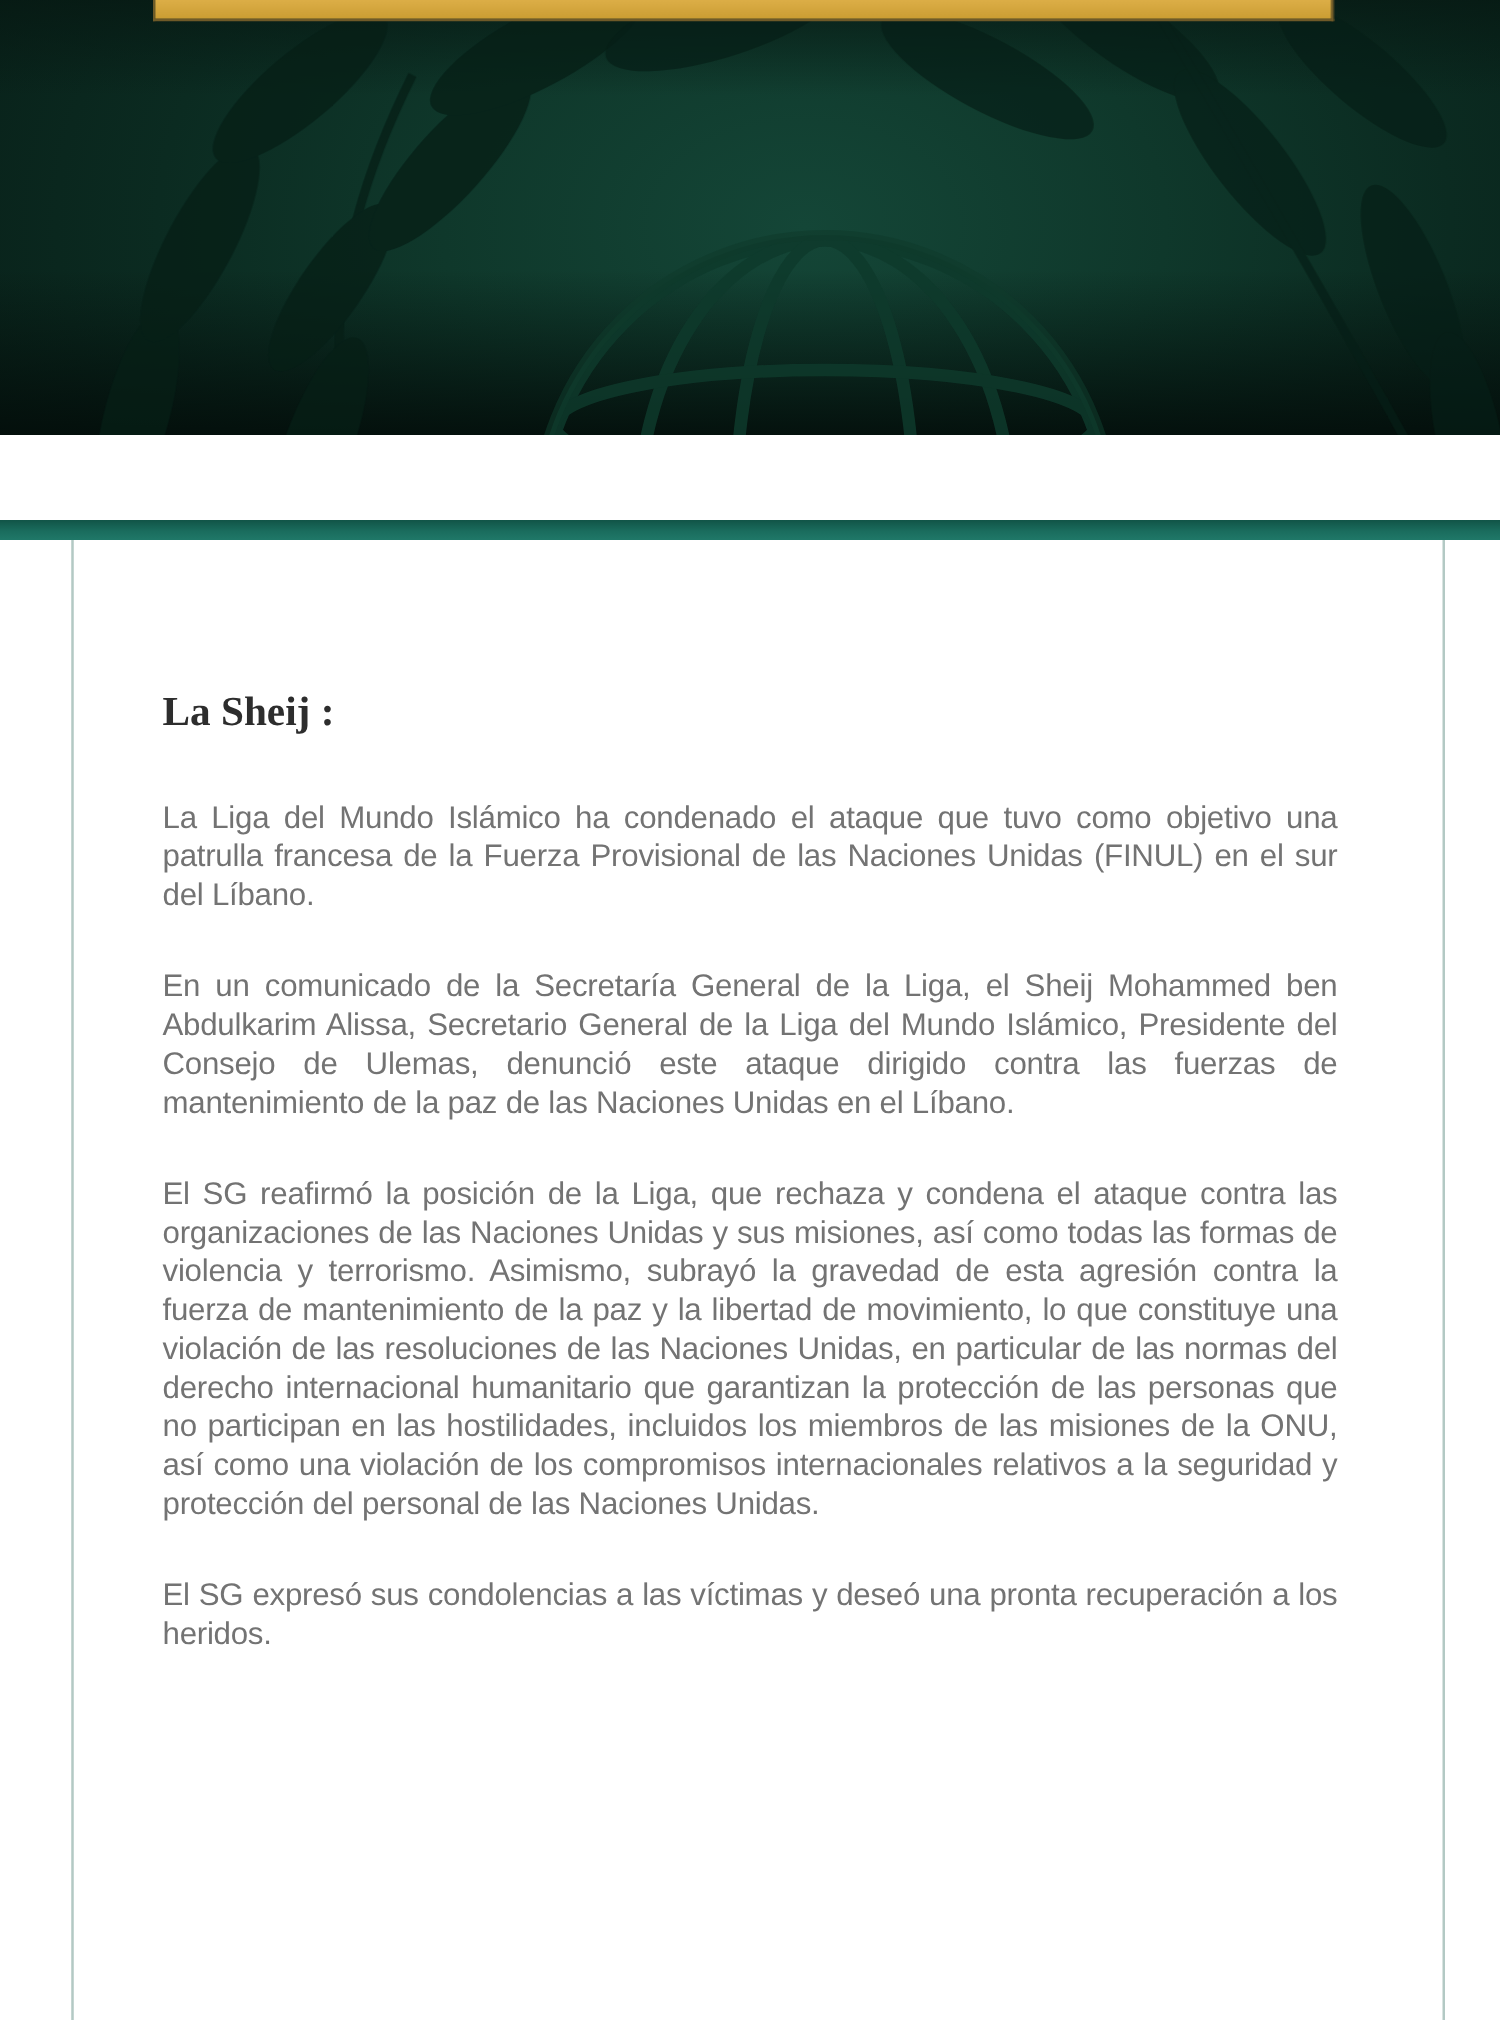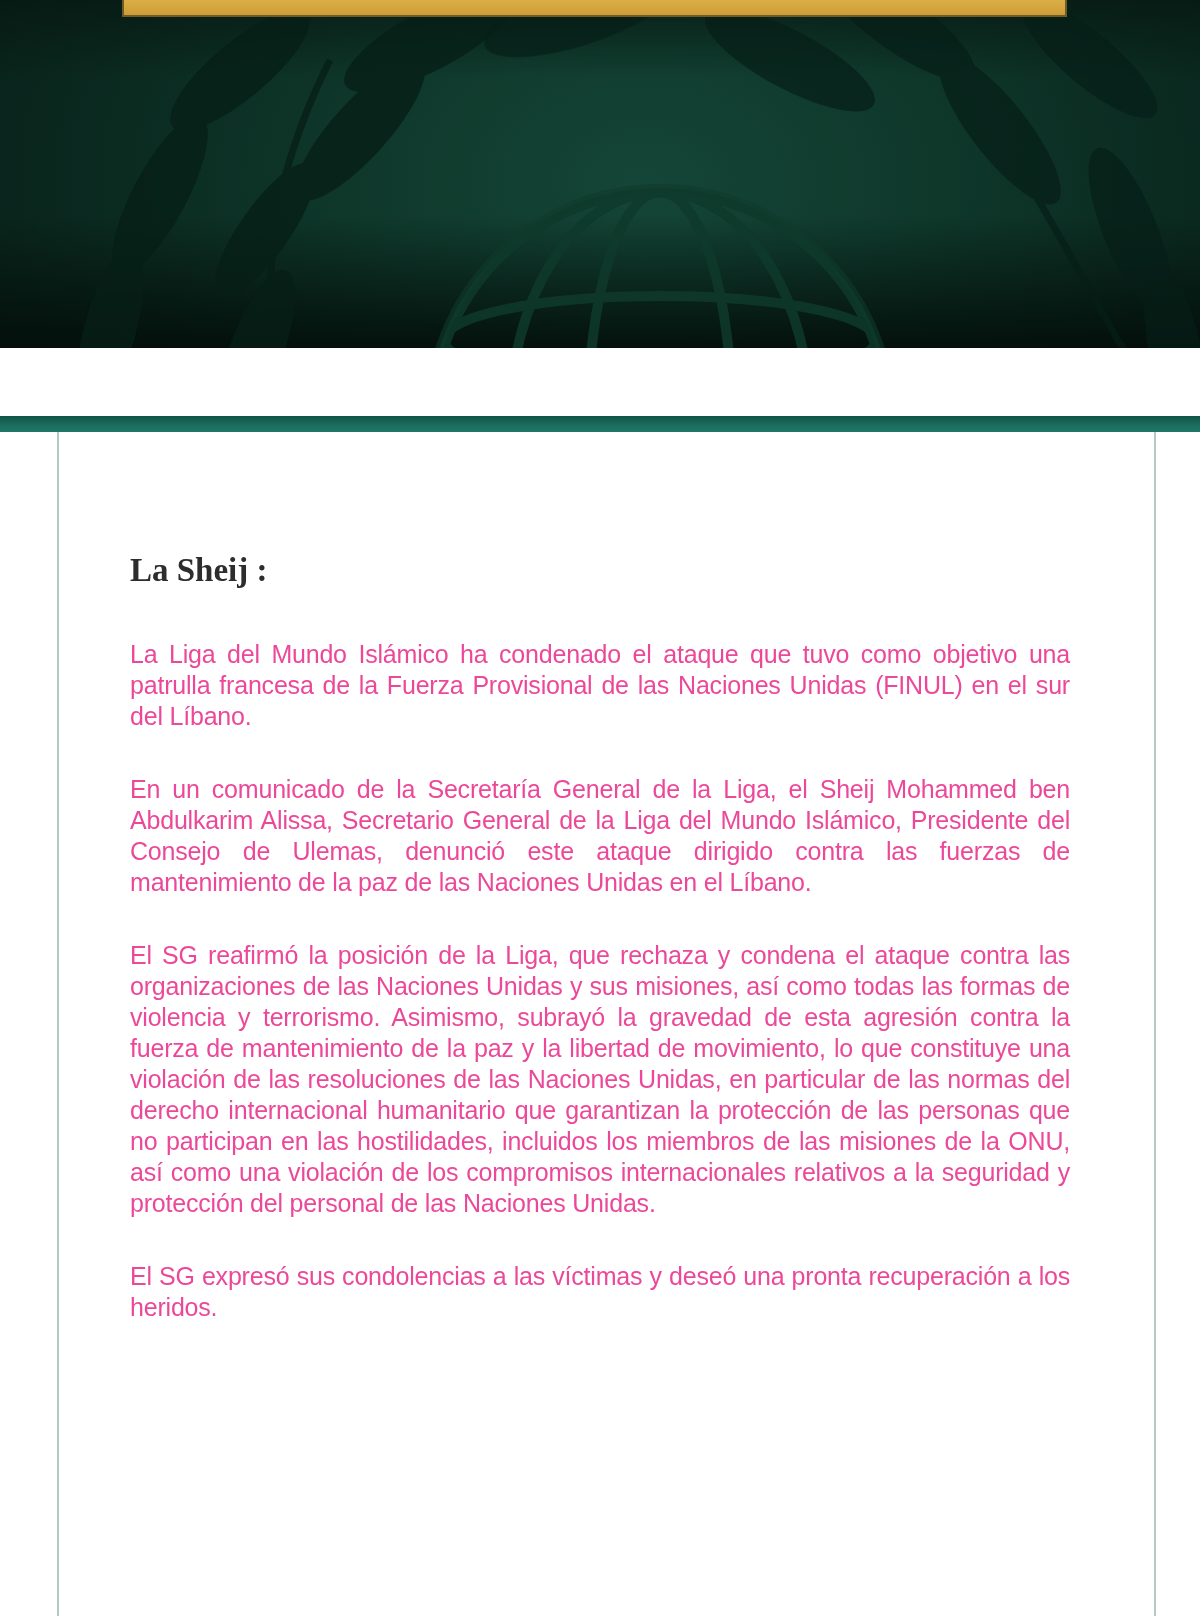--- a/index.html
+++ b/index.html
@@ -24,21 +24,21 @@
       background:linear-gradient(180deg,#115447 0%, #1a6c5d 55%, #1f7868 100%);}
 
   
   .content{position:absolute;left:0;top:432px;width:1200px;height:1184px;background:#ffffff;}
   .rule{position:absolute;top:0;bottom:0;width:2px;background:#b3c9c4;}
   .rule-left{left:57px;}
   .rule-right{left:1154px;}
   .text-col{position:absolute;left:130px;top:0;width:940px;}
   .dateline{margin:120px 0 50px 0;font-family:"Liberation Serif",serif;font-weight:700;
       font-size:33px;color:#2d2d2d;}
-  .body-par{margin:0 0 42px 0;font-size:25px;line-height:31px;color:#ec4899;
+  .body-par{margin:0 0 42px 0;font-size:25px;line-height:31px;color:#737373;
       text-align:justify;letter-spacing:-0.2px;}
 </style>
 </head>
 <body>
 
 <div class="page">
 
   <div class="header">
 
     <svg class="header-decor" width="1200" height="416" viewBox="0 0 1200 416">

